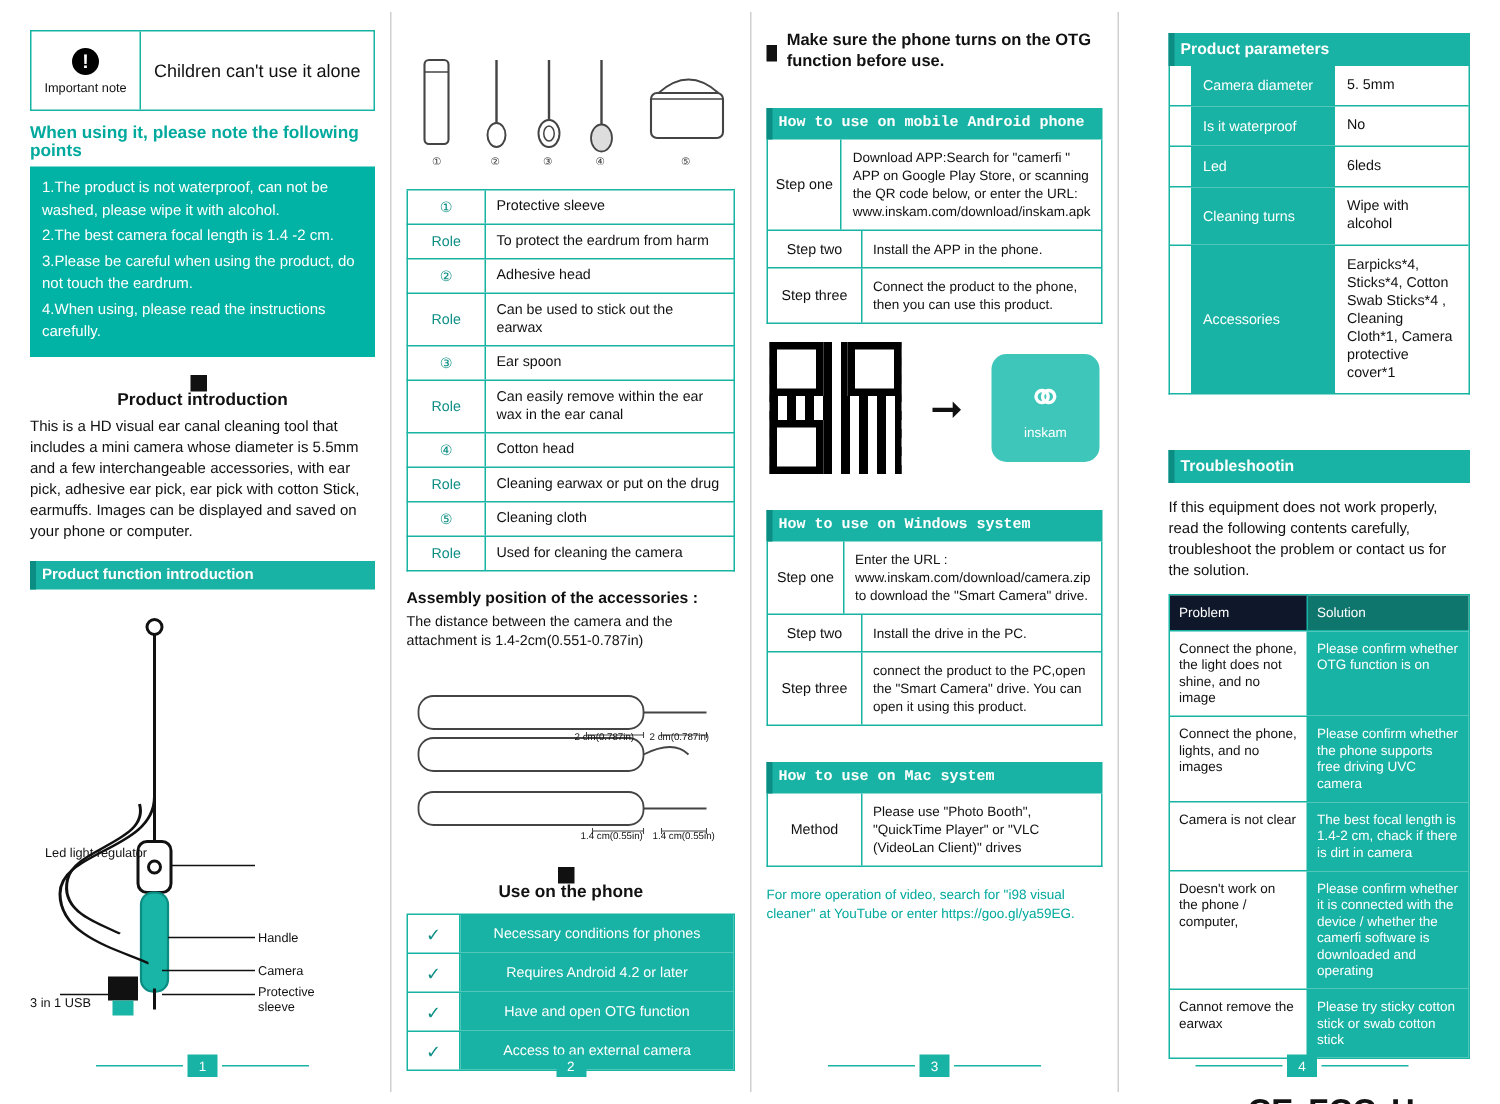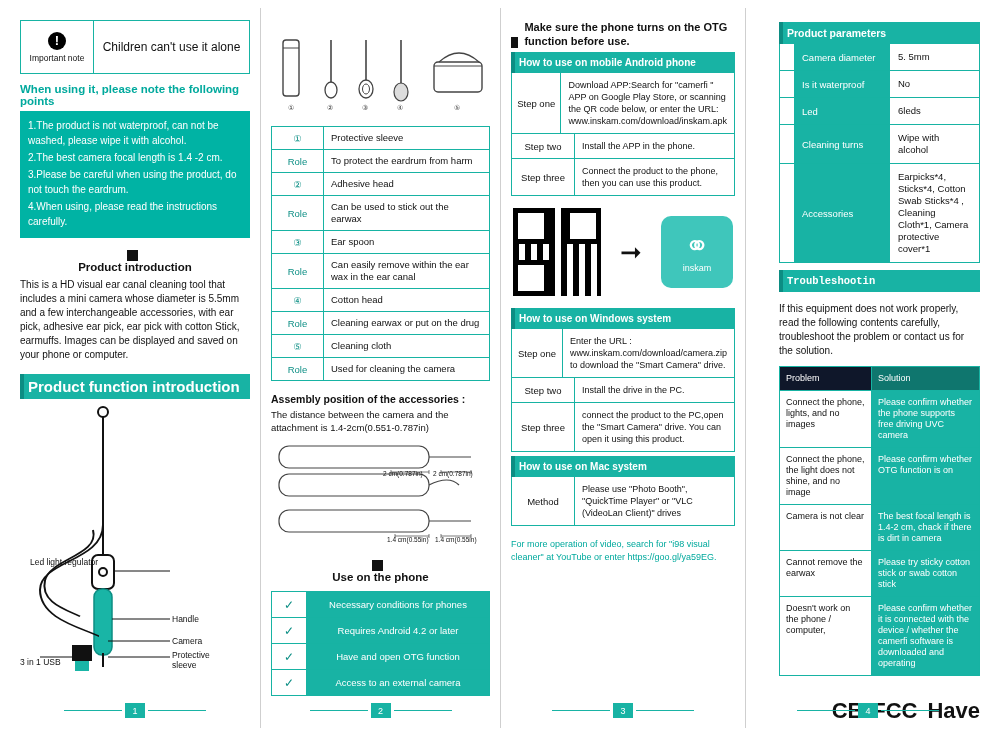--- a/index.html
+++ b/index.html
@@ -26,47 +26,47 @@
   .teal-heading{color:#00a99d;font-weight:bold;font-size:11.5px;margin:9px 0 4px 0;}
   .teal-panel{background:#00b3a4;color:#fff;font-size:10px;line-height:15px;padding:7px 8px;}
   .teal-panel p{margin:0 0 2px 0;}
 
   .sec-title{display:flex;align-items:center;margin:12px 0 5px 0;flex-direction:column;}
   .sq{width:11px;height:11px;background:#111;margin-right:6px;}
   .sec-title span{font-weight:bold;font-size:11.5px;color:#111;}
 
   .body-text{font-size:10px;line-height:14px;color:#111;margin:0;}
 
-  .bar-title{background:#18b3a4;color:#fff;font-size:15px;font-weight:bold;padding:4px 8px;margin:12px 0 6px 0;position:relative;}
+  .bar-title{background:#18b3a4;color:#fff;font-size:10px;font-weight:bold;padding:4px 8px;margin:12px 0 18px 0;position:relative;}
   .bar-title:before{content:"";position:absolute;left:0;top:0;bottom:0;width:4px;background:#0c8d83;}
 
   .diagram{position:relative;height:290px;margin-top:6px;}
   .lbl{position:absolute;font-size:8.5px;color:#111;}
 
   
   .acc-row{display:flex;border:1px solid #17b3a3;border-top:none;font-size:9.5px;}
   .acc-table{border-top:1px solid #17b3a3;margin-top:8px;}
   .acc-key{width:52px;box-sizing:border-box;border-right:1px solid #17b3a3;padding:5px 4px;text-align:center;color:#0d8f85;min-height:20px;display:flex;align-items:center;justify-content:center;}
   .acc-val{flex:1;padding:5px 7px;color:#111;display:flex;align-items:center;line-height:12px;}
 
   .asm-title{font-weight:bold;font-size:10.5px;margin:12px 0 3px 0;color:#111;}
-  .asm-text{font-size:9.5px;line-height:13px;color:#111;margin:0 0 4px 0;}
+  .asm-text{font-size:9.5px;line-height:13px;color:#111;margin:0 0 22px 0;}
 
   .phone-table{border:1px solid #17b3a3;margin-top:8px;}
   .phone-row{display:flex;border-bottom:1px solid #17b3a3;height:25px;}
   .phone-row:last-child{border-bottom:none;}
   .phone-chk{width:34px;border-right:1px solid #17b3a3;display:flex;align-items:center;justify-content:center;color:#0d8f85;font-size:12px;}
   .phone-lbl{flex:1;background:#18b3a4;color:#fff;font-size:9.5px;display:flex;align-items:center;justify-content:center;}
 
   
-  .otg-head{display:flex;align-items:flex-end;margin-top:8px;}
+  .otg-head{display:flex;align-items:center;margin-top:8px;}
   .otg-head .sq{margin-top:2px;}
   .otg-head span{font-weight:bold;font-size:11px;line-height:14px;color:#111;}
 
-  .how-bar{background:#18b3a4;color:#fff;font-size:10px;font-weight:bold;padding:5px 8px;margin:4px 0 0 0;position:relative;}
+  .how-bar{background:#18b3a4;color:#fff;font-size:10px;font-weight:bold;padding:5px 8px;margin:24px 0 0 0;position:relative;font-family:Liberation Mono, monospace;}
   .how-bar:before{content:"";position:absolute;left:0;top:0;bottom:0;width:4px;background:#0c8d83;}
 
   .step-table{border:1px solid #17b3a3;border-top:none;}
   .step-row{display:flex;border-bottom:1px solid #17b3a3;}
   .step-row:last-child{border-bottom:none;}
   .step-k{width:58px;border-right:1px solid #17b3a3;font-size:9.5px;color:#111;display:flex;align-items:center;justify-content:center;padding:6px 2px;text-align:left;}
   .step-v{flex:1;font-size:9px;line-height:12px;padding:6px 7px;color:#111;}
 
   .qr-area{display:flex;align-items:center;justify-content:space-between;margin:12px 2px;}
   .qr{width:88px;height:88px;background:
@@ -401,47 +401,47 @@
       <div class="param-row">
             <div class="param-k">Cleaning turns</div>
             <div class="param-v">Wipe with alcohol</div>
           </div>
       <div class="param-row">
             <div class="param-k">Accessories</div>
             <div class="param-v">Earpicks*4,  Sticks*4, Cotton Swab Sticks*4 , Cleaning Cloth*1, Camera protective cover*1</div>
           </div>
     </div>
 
-    <div class="param-bar" style="margin-top:7px;font-family:Liberation Mono, monospace;">Troubleshootin</div>
+    <div class="param-bar" style="margin-top:37px;">Troubleshootin</div>
     <p class="body-text" style="margin-top:10px;">If this equipment does not work properly, read the following contents carefully, troubleshoot the problem or contact us for the solution.</p>
 
     <div class="tr-table">
       <div class="tr-row tr-head">
         <div class="tr-c1">Problem</div>
         <div class="tr-c2">Solution</div>
       </div>
       <div class="tr-row">
+            <div class="tr-c1">Connect the phone, the light does not shine, and no image</div>
+            <div class="tr-c2">Please confirm whether OTG function is on</div>
+          </div>
+      <div class="tr-row">
             <div class="tr-c1">Connect  the  phone, lights, and no images</div>
             <div class="tr-c2">Please confirm whether the phone supports free driving UVC camera</div>
-          </div>
-      <div class="tr-row">
-            <div class="tr-c1">Connect the phone, the light does not shine, and no image</div>
-            <div class="tr-c2">Please confirm whether OTG function is on</div>
           </div>
       <div class="tr-row">
             <div class="tr-c1">Camera is not clear</div>
             <div class="tr-c2">The best focal length is 1.4-2 cm, chack if there is dirt in camera</div>
           </div>
       <div class="tr-row">
+            <div class="tr-c1">Doesn't work on the phone / computer,</div>
+            <div class="tr-c2">Please confirm whether it is connected with the device / whether the camerfi software is downloaded and operating</div>
+          </div>
+      <div class="tr-row">
             <div class="tr-c1">Cannot remove the earwax</div>
             <div class="tr-c2">Please try sticky cotton stick or swab cotton stick</div>
-          </div>
-      <div class="tr-row">
-            <div class="tr-c1">Doesn't work on the phone / computer,</div>
-            <div class="tr-c2">Please confirm whether it is connected with the device / whether the camerfi software is downloaded and operating</div>
           </div>
     </div>
 
     <div class="certs">
       <span>CE</span>
       <span>FCC</span>
       <span>Have</span>
     </div>
 
     <div class="pgnum">

